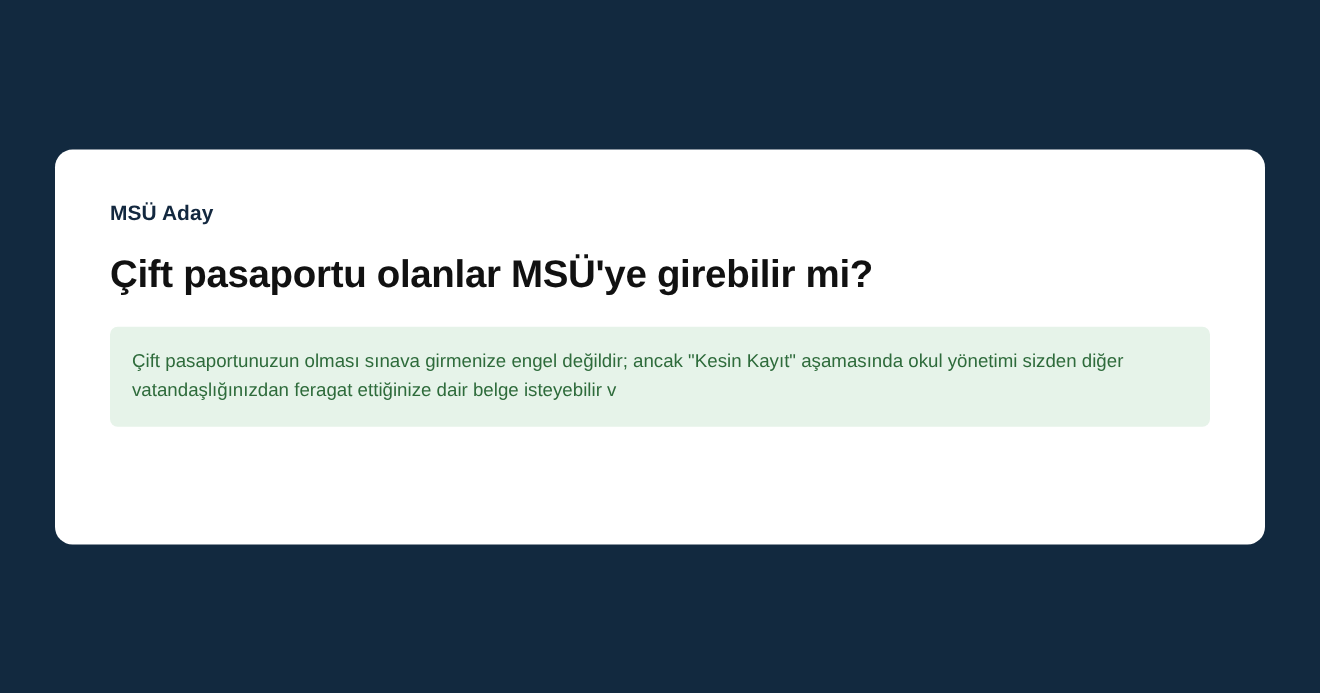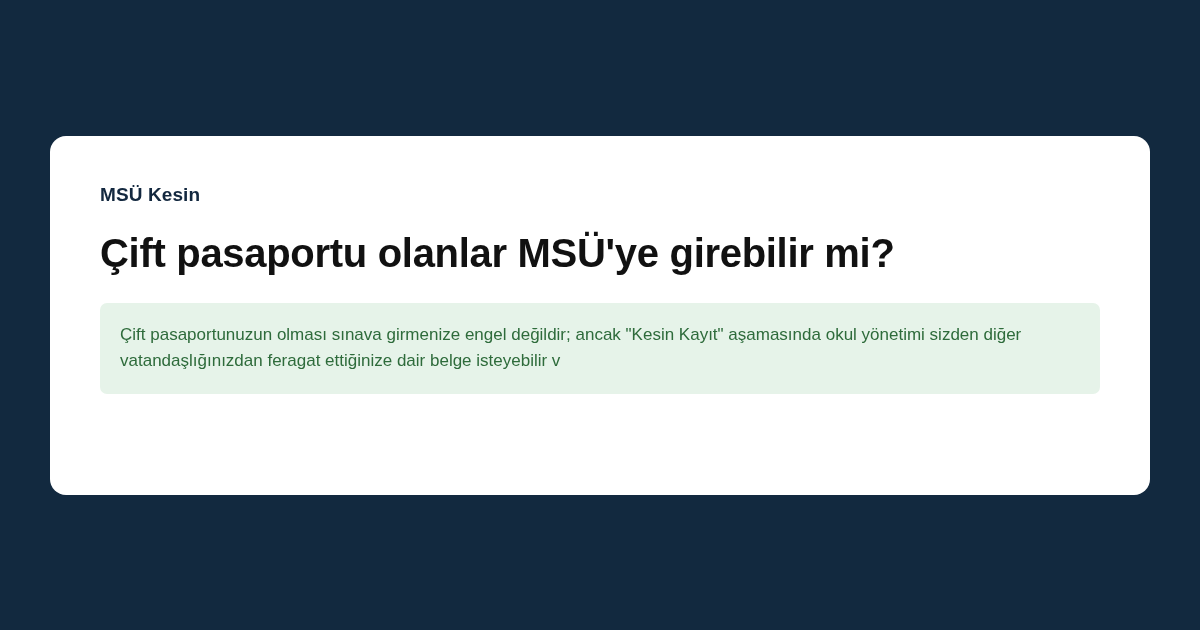--- a/index.html
+++ b/index.html
@@ -40,21 +40,21 @@
     font-size: 19px;
     font-weight: bold;
     color: #13283f;
     letter-spacing: 0.1px;
     line-height: 1.2;
     margin: 0;
     padding: 0;
   }
 
   .entry-title {
-    font-size: 40px;
+    font-size: 35px;
     font-weight: bold;
     color: #111111;
     line-height: 1.2;
     letter-spacing: -0.3px;
     margin: 0;
     padding: 0;
     margin-top: 22px;
     white-space: nowrap;
   }
 
@@ -85,21 +85,21 @@
     letter-spacing: 0.1px;
   }
 </style>
 </head>
 <body>
 
 <div class="og-stage">
 
   <div class="og-card">
 
-    <div class="site-name">MSÜ Kesin</div>
+    <div class="site-name">MSÜ Aday</div>
 
     <h1 class="entry-title">Çift pasaportu olanlar MSÜ'ye girebilir mi?</h1>
 
     <div class="answer-box">
       <p class="answer-text">Çift pasaportunuzun olması sınava girmenize engel değildir; ancak "Kesin Kayıt" aşamasında okul yönetimi sizden diğer vatandaşlığınızdan feragat ettiğinize dair belge isteyebilir v</p>
     </div>
 
 
   </div>
 

